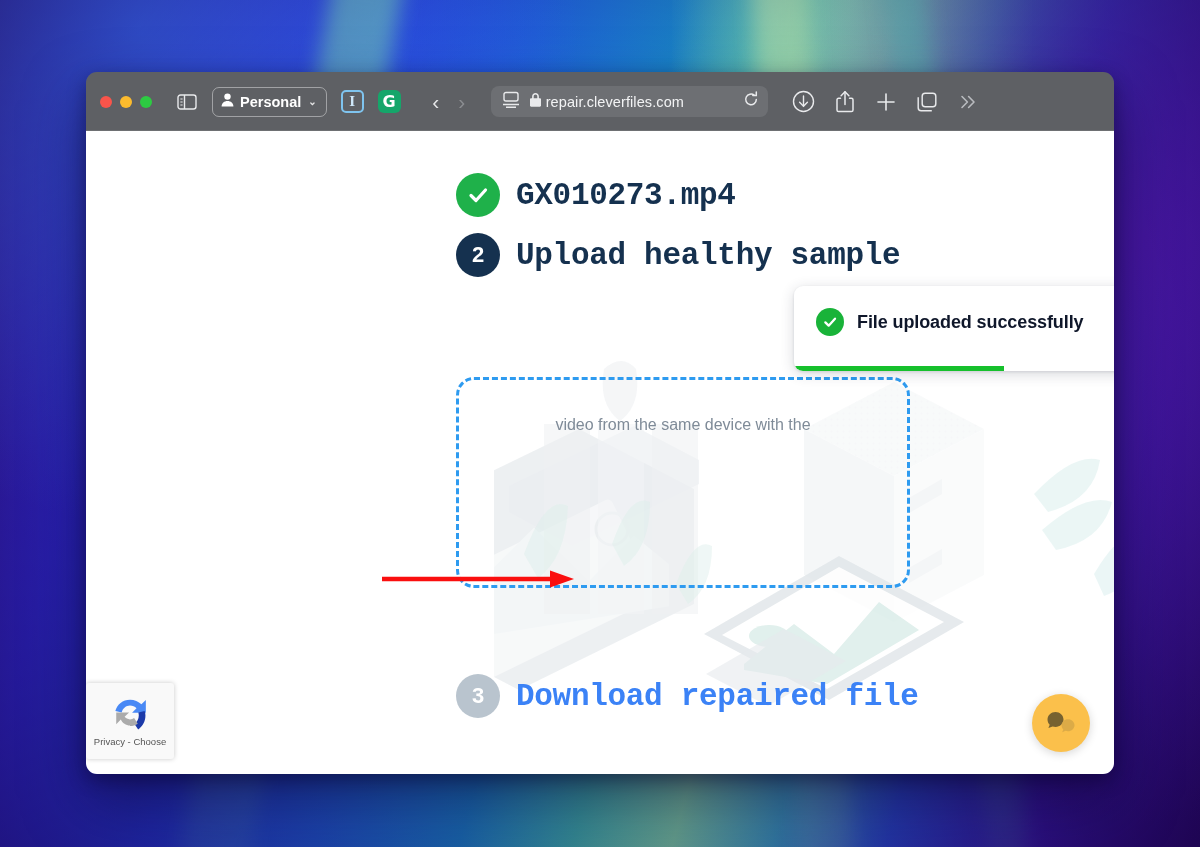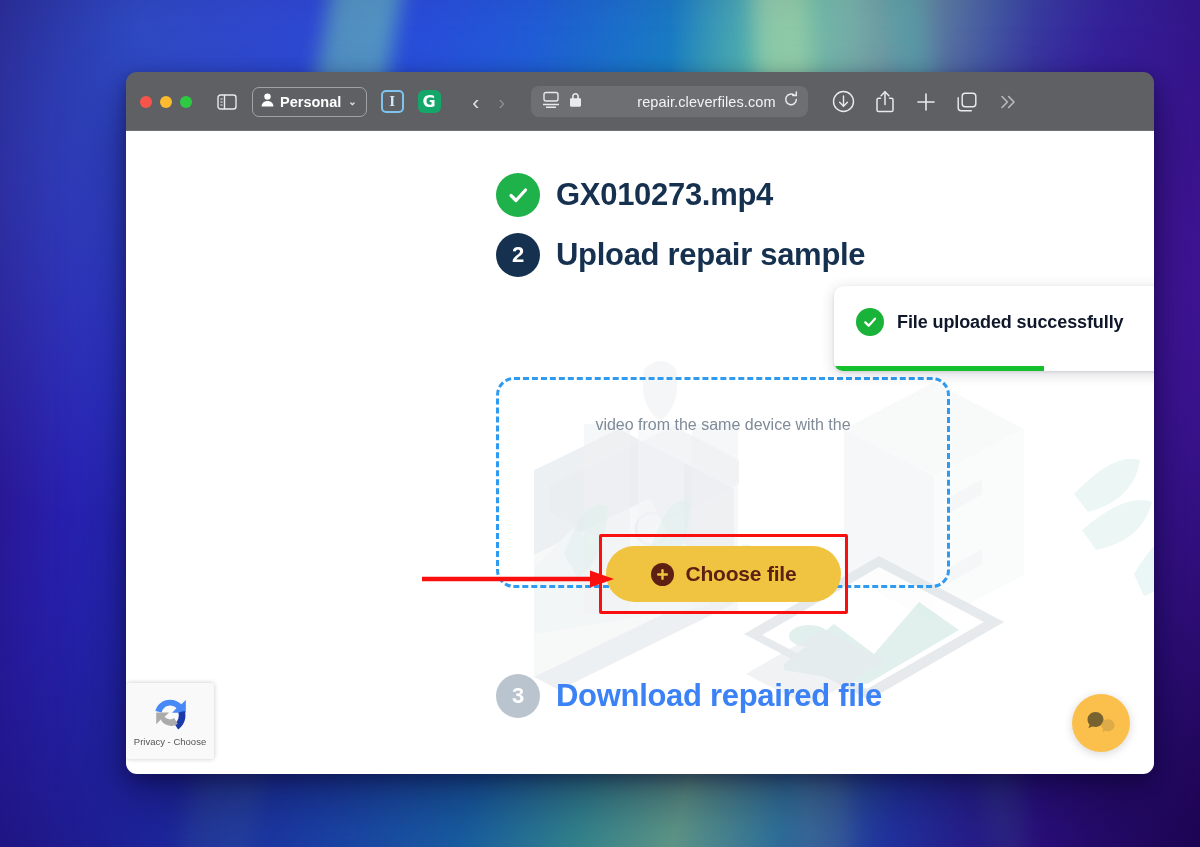--- a/index.html
+++ b/index.html
@@ -61,21 +61,20 @@
   }
 
   
   #browser-window {
     position: absolute;
     left: 86px; top: 72px;
     width: 1028px; height: 702px;
     border-radius: 11px;
     overflow: hidden;
     box-shadow: 0 26px 60px rgba(10,0,40,.52), 0 6px 18px rgba(10,0,40,.4);
-    margin-left: 40px;
   }
   #toolbar {
     height: 59px;
     background: #5e6064;
     display: flex;
     align-items: center;
     padding: 0 14px;
     gap: 0;
     position: relative;
   }
@@ -160,21 +159,21 @@
   .url-text {
     flex: 1;
     text-align: center;
     color: #f2f3f4;
     font-size: 14.5px;
     font-weight: 400;
     letter-spacing: .1px;
     white-space: nowrap;
     overflow: hidden;
   }
-  .lock-wrap { display: flex; align-items: center; gap: 5px; flex: 1; justify-content: space-between; }
+  .lock-wrap { display: flex; align-items: center; gap: 5px; flex: 1; justify-content: flex-start; }
 
   .tb-right { display: flex; align-items: center; gap: 17px; margin-left: 14px; }
   .tb-right .tb-btn { width: 24px; height: 24px; }
 
   
   #page {
     position: relative;
     height: 643px;
     background: #ffffff;
     overflow: hidden;
@@ -221,20 +220,21 @@
   .badge.done { background: #1fb14a; }
   .badge.active { background: #15314f; }
   .badge.muted { background: #b9c4ce; }
 
   .step-title {
     font-size: 31px;
     font-weight: 700;
     color: #15314f;
     letter-spacing: -.3px;
     white-space: nowrap;
+    font-family: Liberation Mono, monospace;
   }
   .step-title.muted { color: #3b82f6; }
 
   
   #dropzone {
     position: absolute;
     left: 370px; top: 246px;
     width: 454px; height: 211px;
     border: 3px dashed #2e9bf0;
     border-radius: 18px;
@@ -555,51 +555,39 @@
           <div class="badge done">
             <svg width="24" height="24" viewBox="0 0 24 24" fill="none" stroke="#fff" stroke-width="3.2" stroke-linecap="round" stroke-linejoin="round">
               <polyline points="5,12.5 10,17.5 19.5,7"></polyline>
             </svg>
           </div>
           <div class="step-title">GX010273.mp4</div>
         </div>
 
         <div class="step-row">
           <div class="badge active">2</div>
-          <div class="step-title">Upload repair sample</div>
+          <div class="step-title">Upload healthy sample</div>
         </div>
 
       </div>
 
       <div id="dropzone">
         <div class="dz-line">video from the same device with the</div>
       </div>
 
       <div class="step-row" style="position:absolute;top:543px;left:0;z-index:2;">
         <div class="badge muted">3</div>
         <div class="step-title muted">Download repaired file</div>
       </div>
 
       <svg id="red-arrow" viewBox="0 0 192 20">
         <line x1="0" y1="10" x2="172" y2="10" stroke="#fa0f0f" stroke-width="4.5"></line>
         <polygon points="168,1.5 192,10 168,18.5" fill="#fa0f0f"></polygon>
       </svg>
 
-      <div id="choose-wrap">
-        <div id="choose-highlight"></div>
-        <button id="choose-file-button">
-          <span class="plus-circle">
-            <svg width="13" height="13" viewBox="0 0 13 13" stroke="#f0c440" stroke-width="2.4" stroke-linecap="round">
-              <line x1="6.5" y1="2.2" x2="6.5" y2="10.8"></line>
-              <line x1="2.2" y1="6.5" x2="10.8" y2="6.5"></line>
-            </svg>
-          </span>
-          <span class="choose-label">Choose file</span>
-        </button>
-      </div>
 
       <div id="toast">
         <div class="toast-body">
           <span class="toast-check">
             <svg width="16" height="16" viewBox="0 0 24 24" fill="none" stroke="#fff" stroke-width="3.4" stroke-linecap="round" stroke-linejoin="round">
               <polyline points="5,12.5 10,17.5 19.5,7"></polyline>
             </svg>
           </span>
           <span class="toast-text">File uploaded successfully</span>
         </div>

